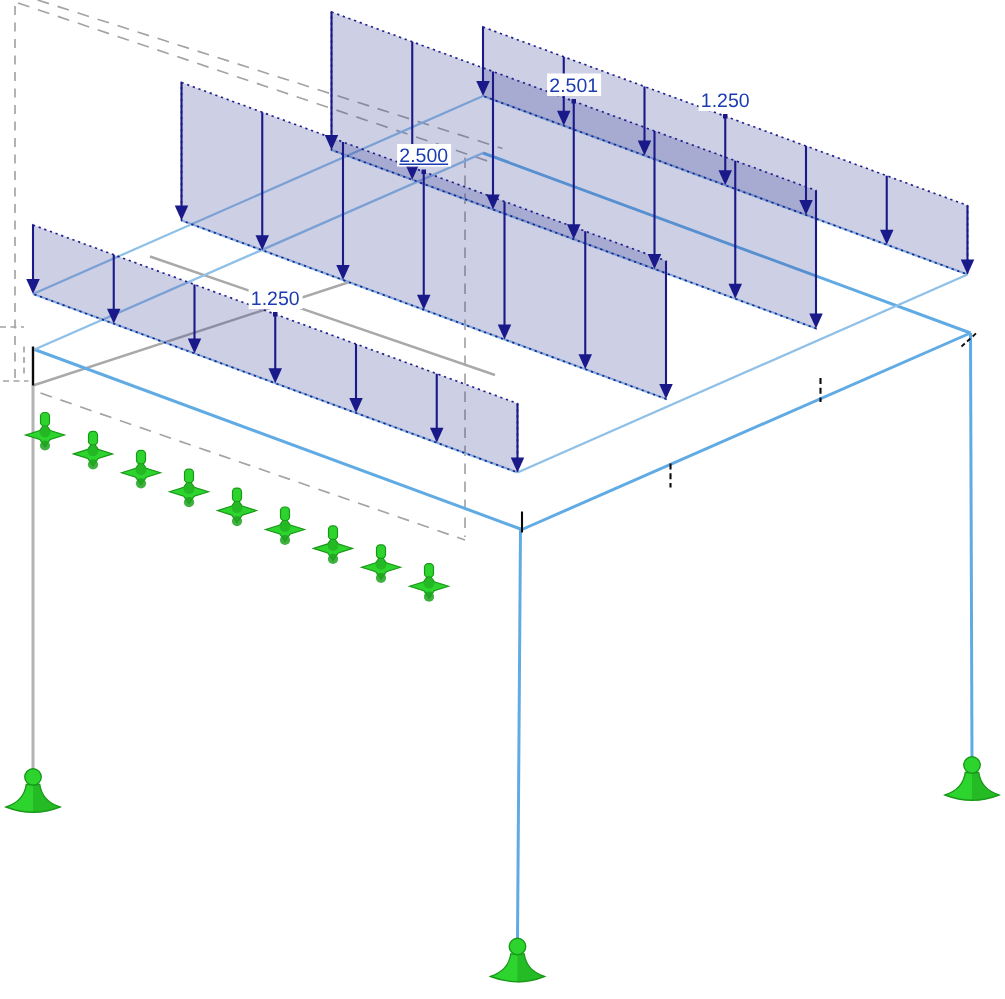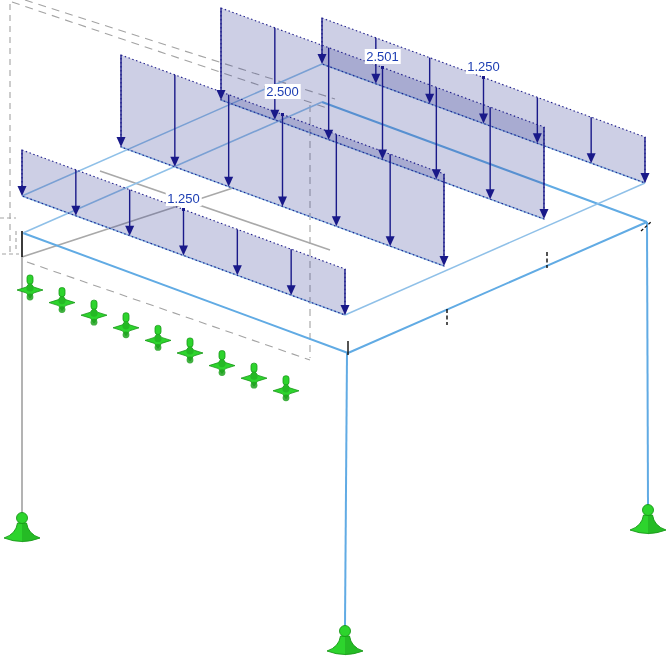--- a/index.html
+++ b/index.html
@@ -202,16 +202,16 @@
         </g>
         <g>
           <path d="M 630,530 Q 642,526 643.5,515 L 652.5,515 Q 654,526 666,530 Q 648,537 630,530 Z" fill="#2dd42d" stroke="#189818" stroke-width="0.9"></path>
           <path d="M 648,534.2 Q 659,533 666,530 Q 654,526 652.5,515 L 648,515 Z" fill="#1ea21e" opacity="0.5"></path>
           <circle cx="648" cy="510" r="5.5" fill="#2dd42d" stroke="#189818" stroke-width="0.9"></circle>
         </g>
       </g>
     </svg>
 
   <div class="load-label" style="left:183.5px;top:191px;">1.250</div>
-  <div class="load-label" style="left:282.5px;top:84px;">2.500</div>
+  <div class="load-label" style="left:282.5px;top:96px;text-decoration:underline;">2.500</div>
   <div class="load-label" style="left:382.5px;top:49px;">2.501</div>
   <div class="load-label" style="left:483.5px;top:59px;">1.250</div>
 </div>
 
 </body></html>

